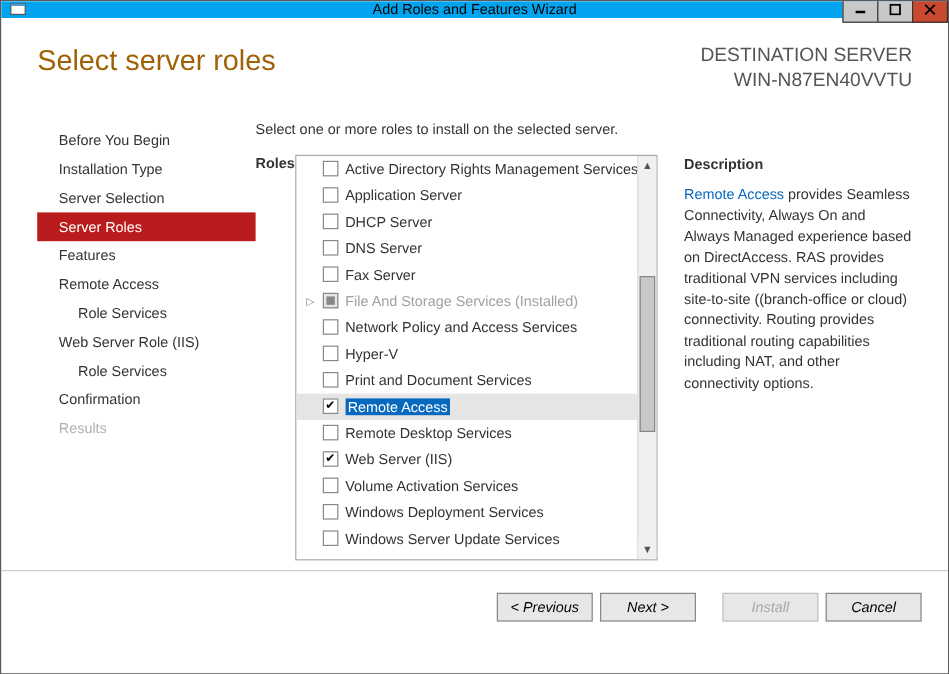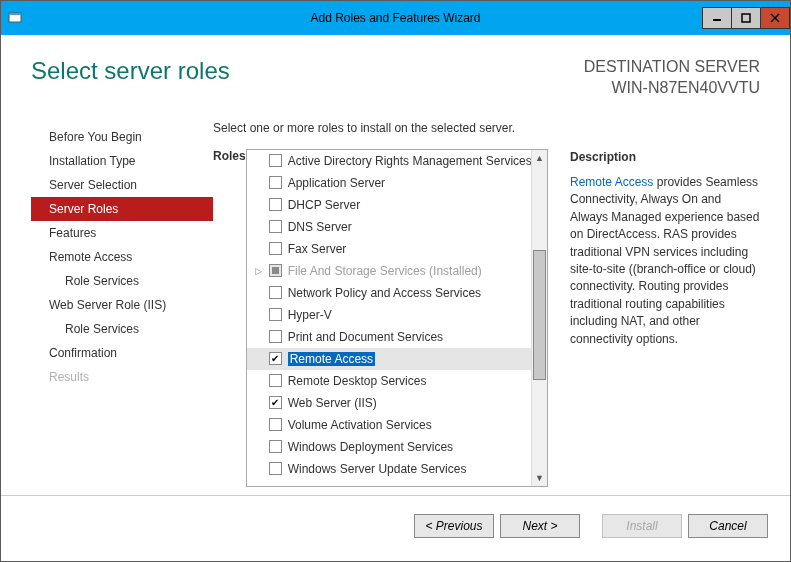--- a/index.html
+++ b/index.html
@@ -1,27 +1,27 @@
 <!DOCTYPE html>
 <html><head>
 <meta charset="utf-8">
 <style>
   * { box-sizing: border-box; margin: 0; padding: 0; font-family: "Segoe UI", Arial, sans-serif; }
   body { width: 791px; height: 562px; background: #fff; overflow: hidden; border: 1px solid #5a5a5a; }
 
-  .titlebar { height: 34px; background: #00a4ef; display: flex; align-items: center; position: relative; }
+  .titlebar { height: 14px; background: #00a4ef; display: flex; align-items: center; position: relative; }
   .titlebar .icon { width: 28px; height: 30px; display: flex; align-items: center; justify-content: center; }
   .titlebar .title { position: absolute; left: 0; right: 0; text-align: center; font-size: 12px; color: #000; pointer-events: none; }
   .winbtns { margin-left: auto; display: flex; height: 22px; }
   .winbtn { width: 30px; height: 22px; border: 1px solid #333; background: #c8c8c8; display: flex; align-items: center; justify-content: center; font-size: 11px; margin-left: -1px; cursor: default; }
   .winbtn.close { background: #c8492f; }
 
   .content { padding: 22px 30px 0 30px; height: 452px; display: flex; flex-direction: column; }
   .header-row { display: flex; justify-content: space-between; align-items: flex-start; margin-bottom: 22px; }
-  .page-title { font-size: 24px; font-weight: 300; color: #0f766e; }
+  .page-title { font-size: 24px; font-weight: 300; color: #a16207; }
   .dest { text-align: right; font-size: 16px; color: #555; line-height: 1.3; }
 
   .body-row { display: flex; flex: 1; min-height: 0; }
   .sidebar { width: 182px; flex-shrink: 0; font-size: 12px; padding-top: 4px; }
   .sidebar .item { padding: 5px 0 5px 18px; color: #333; cursor: default; }
   .sidebar .item.active { background: #b91c1c; color: #fff; }
   .sidebar .item.sub { padding-left: 34px; }
   .sidebar .item.disabled { color: #b0b0b0; }
 
   .main { flex: 1; display: flex; flex-direction: column; min-width: 0; }

